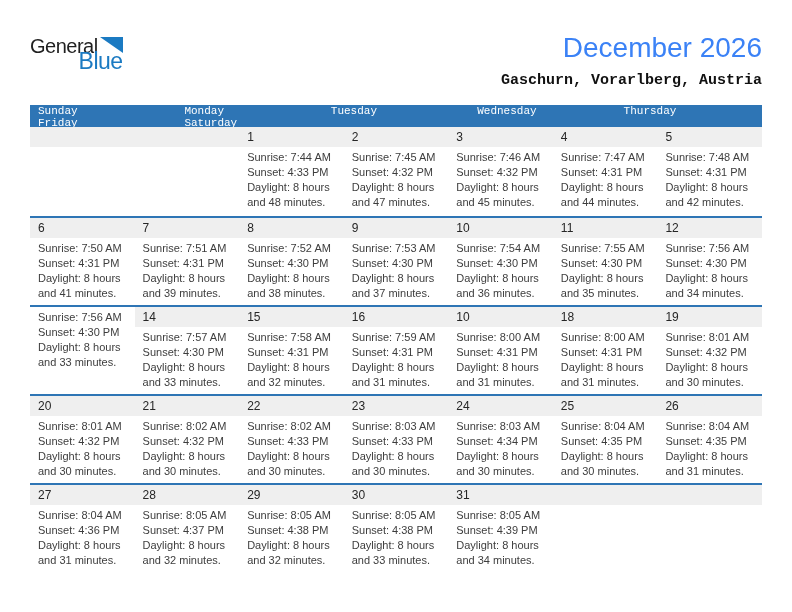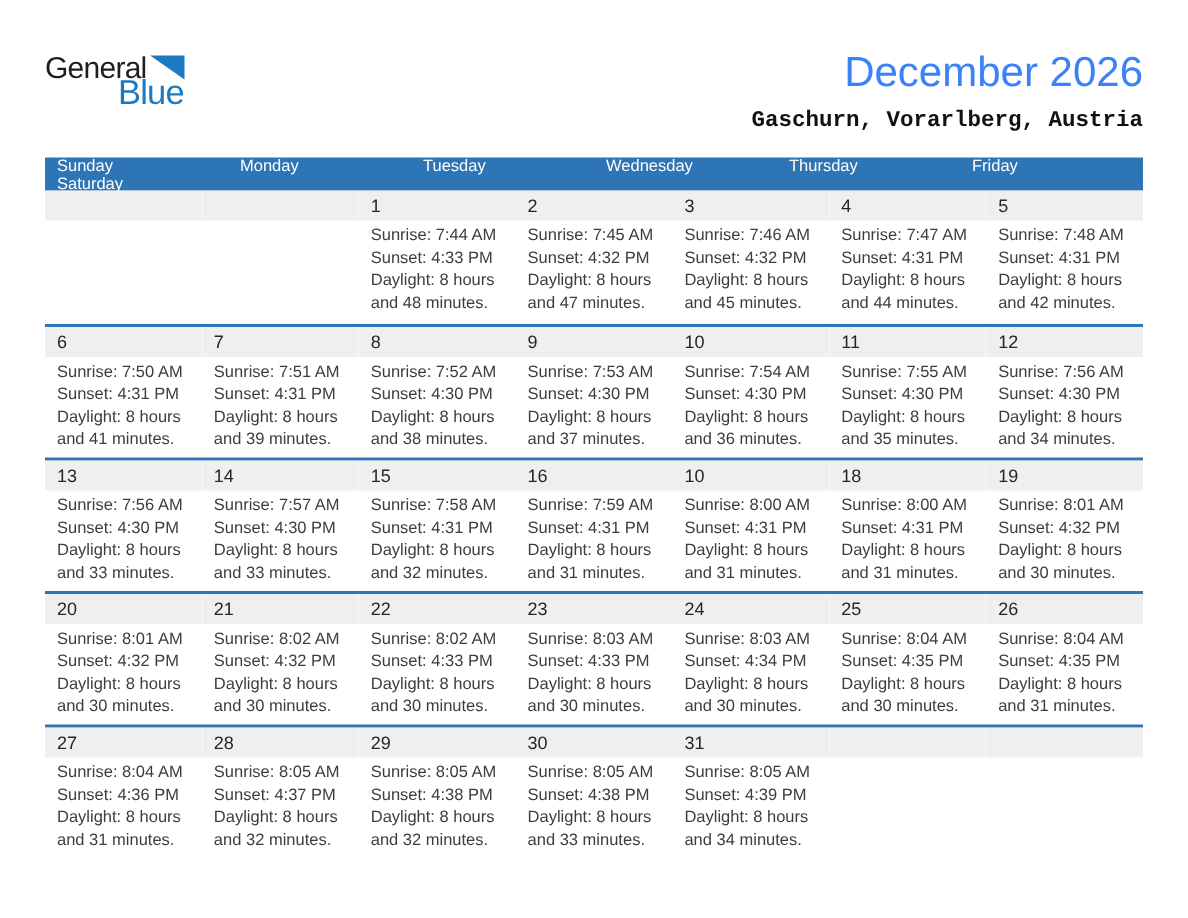--- a/index.html
+++ b/index.html
@@ -30,22 +30,22 @@
     border-left:23px solid transparent;
   }
   .logo-line2{font-size:23px;color:var(--logo-blue);margin-left:42px;margin-top:-6px;letter-spacing:-0.5px;text-align:right;}
   .titleblock{text-align:right;margin-top:-4px;}
   .title{font-size:28px;color:#3b82f6;}
   .subtitle{font-size:15px;font-weight:bold;color:#111;margin-top:8px;font-family:Liberation Mono, monospace;}
 
   
   .calendar{margin:5px 30px 0 30px;}
   .weekday-row{
-    display:grid;grid-template-columns:repeat(6,1fr);
-    background:var(--accent);height:22px;align-items:center;
+    display:grid;grid-template-columns:repeat(5,1fr);
+    background:var(--accent);height:22px;align-items:center;font-family:Liberation Mono, monospace;
   }
   .wh{color:#ffffff;font-size:11px;padding-left:8px;}
 
   .week{display:grid;grid-template-columns:repeat(7,1fr);min-height:89px;}
   .week + .week{border-top:2px solid var(--accent);}
   .cell{overflow:hidden;}
   .band{height:20px;background:var(--band-gray);display:flex;align-items:center;}
   .num{font-size:12px;color:#262626;padding-left:8px;}
   .details{padding:3px 4px 0 8px;font-size:11px;line-height:15px;color:var(--detail-text);}
 </style>
@@ -217,23 +217,20 @@
             <div class="details">
               <div>Sunrise: 7:56 AM</div>
               <div>Sunset: 4:30 PM</div>
               <div>Daylight: 8 hours</div>
               <div>and 34 minutes.</div>
             </div>
           </div>
         </div>
         <div class="week">
           <div class="cell">
-            <div class="band">
-              <span class="num">13</span>
-            </div>
             <div class="details">
               <div>Sunrise: 7:56 AM</div>
               <div>Sunset: 4:30 PM</div>
               <div>Daylight: 8 hours</div>
               <div>and 33 minutes.</div>
             </div>
           </div>
           <div class="cell">
             <div class="band">
               <span class="num">14</span>

